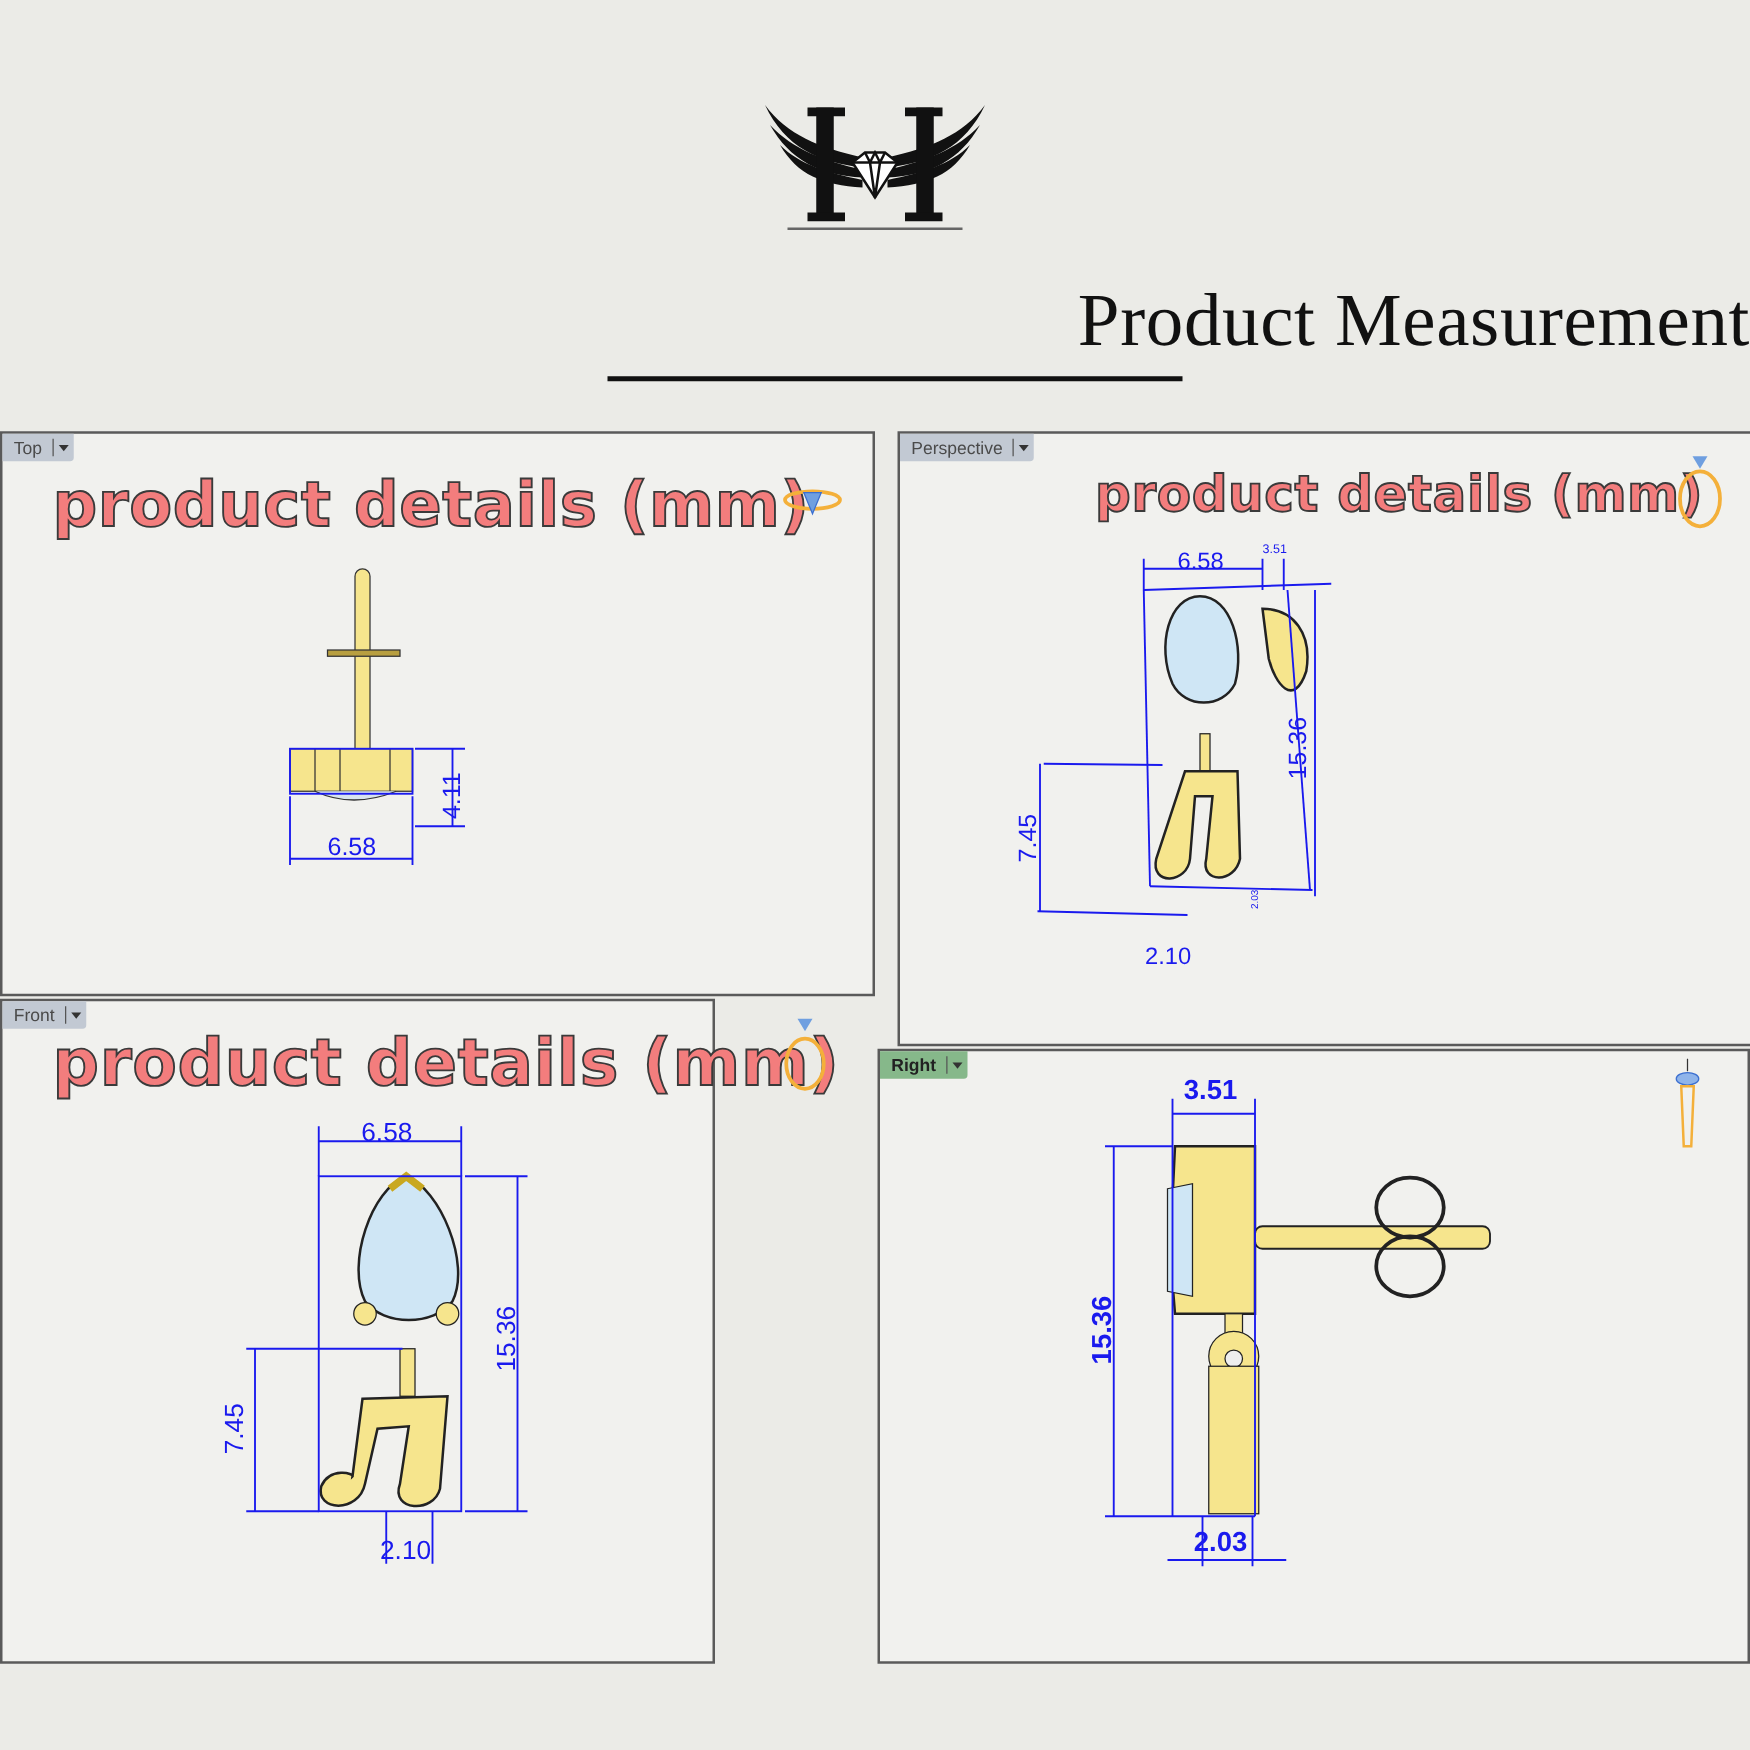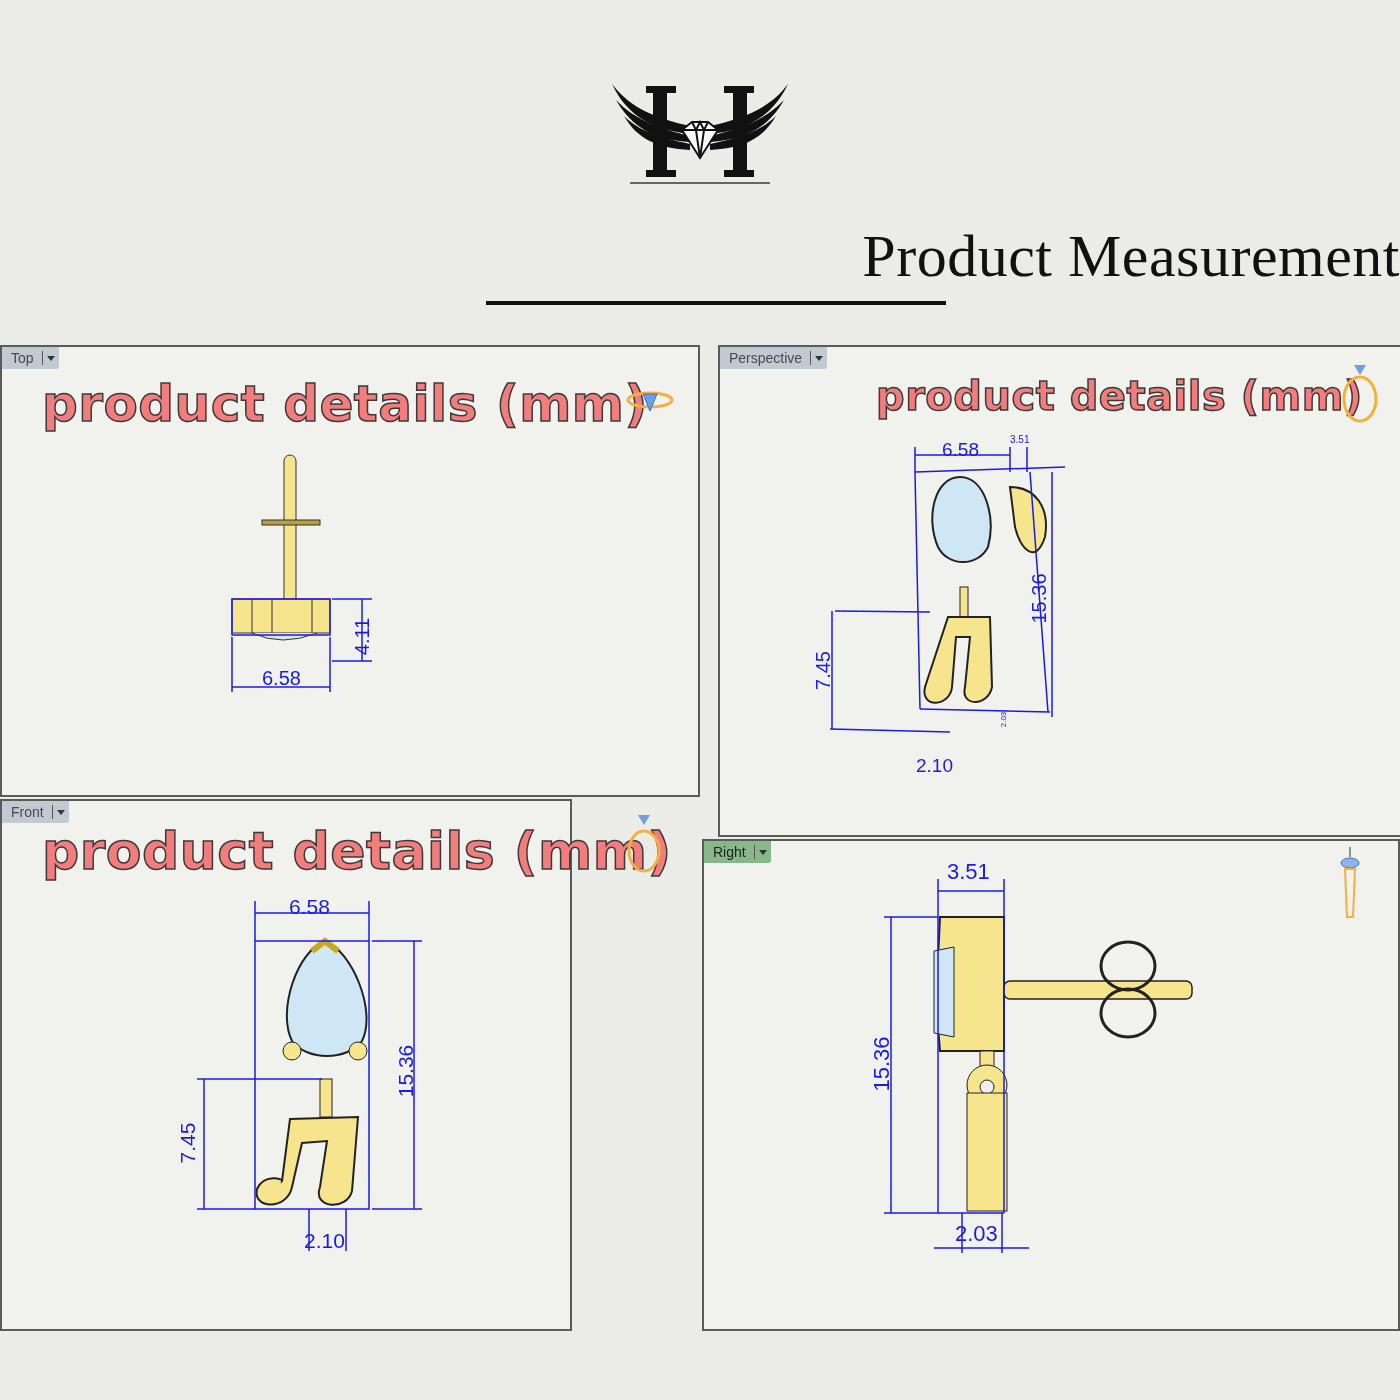--- a/index.html
+++ b/index.html
@@ -148,21 +148,21 @@
       <line x1="137" y1="318" x2="137" y2="360"></line>
         <line x1="174" y1="318" x2="174" y2="360"></line>
     </g>
   </svg>
   <div style="position:absolute;left:287px;top:94px;color:#1a1aee;font-size:21px;">6.58</div>
   <div style="position:absolute;left:378px;top:258px;color:#1a1aee;font-size:21px;transform:rotate(-90deg);">15.36</div>
   <div style="position:absolute;left:166px;top:330px;color:#1a1aee;font-size:21px;transform:rotate(-90deg);">7.45</div>
   <div style="position:absolute;left:302px;top:428px;color:#1a1aee;font-size:21px;">2.10</div>
 </div>
 
-<div class="viewport" style="left:702px;top:839px;width:698px;height:492px;">
+<div class="viewport" style="left:702px;top:839px;width:698px;height:492px;font-weight:bold;">
   <div class="vp-tab active">
     <span>Right</span>
     <span class="sep"></span>
       <span class="caret"></span>
   </div>
   <svg style="left:632px;top:6px;" width="30" height="76">
     <line x1="14" y1="0" x2="14" y2="10" stroke="#333"></line>
     <ellipse cx="14" cy="16" rx="9" ry="5" fill="#8fb4ea" stroke="#3b6fd0"></ellipse>
     <path d="M9 22 L19 22 L17 70 L11 70 Z" fill="none" stroke="#f4b03a" stroke-width="2"></path>
   </svg>

